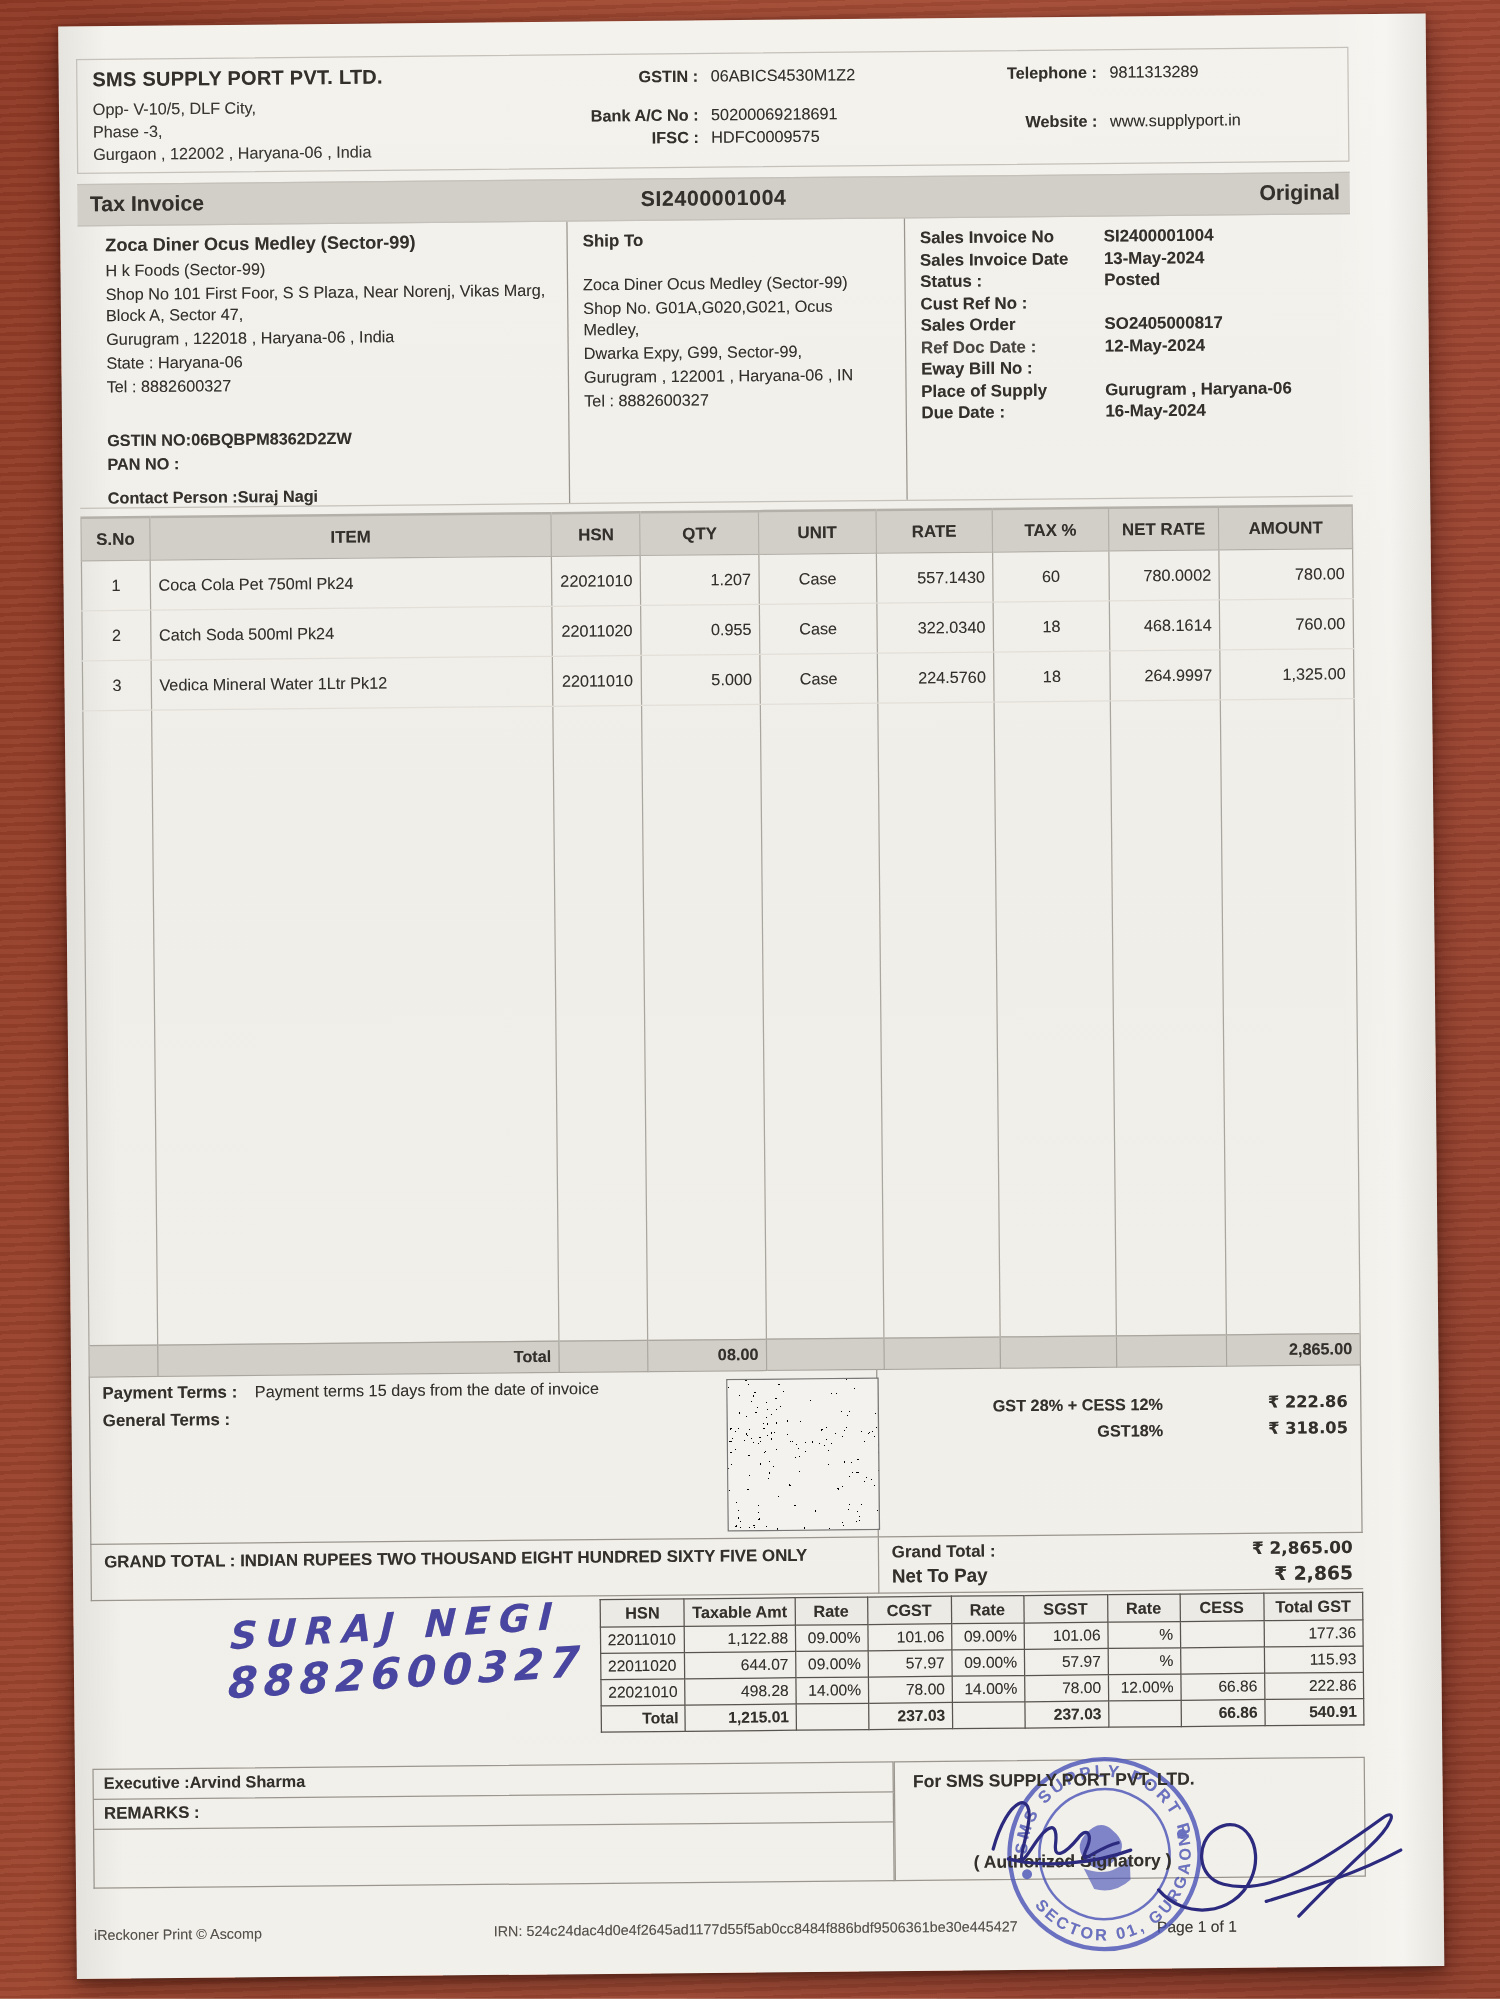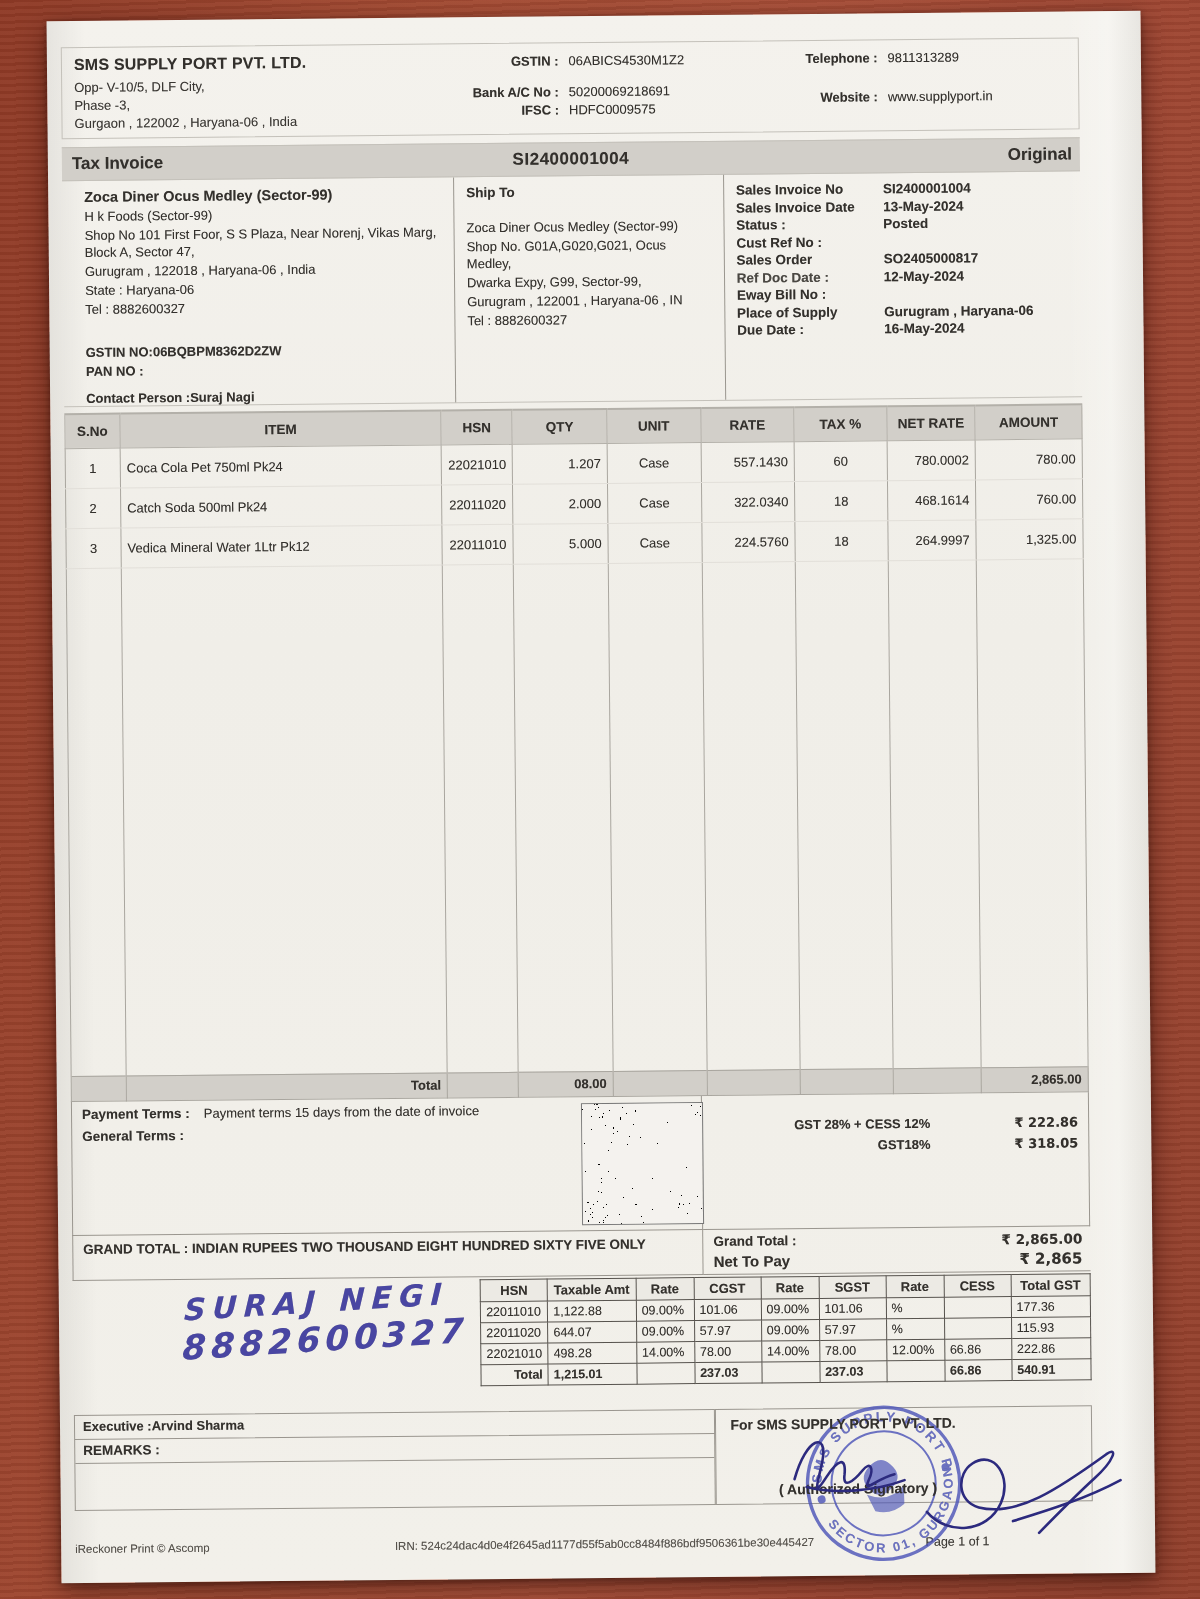--- a/index.html
+++ b/index.html
@@ -85,21 +85,21 @@
   .grand-r .row .amt{font-family:"DejaVu Sans",sans-serif}
   .grand-r .row.net{font-size:15px}
   
   .hsnzone{position:relative;height:126px;margin-top:2px}
   .hand{position:absolute;left:110px;top:4px;color:#37349b;font-family:"DejaVu Sans",sans-serif;
     font-style:italic;font-weight:bold;transform:rotate(-3deg) skewX(-6deg);opacity:.9;line-height:1.15}
   .hand .h1{font-size:30px;letter-spacing:7px}
   .hand .h2{font-size:34px;letter-spacing:5px}
   .hsn-t{position:absolute;left:40%;top:0;width:60%;font-size:12.5px}
   .hsn-t th{border:1px solid #57534e;font-size:13px;height:22px;background:#eceae4}
-  .hsn-t td{border:1px solid #57534e;height:21px;padding:0 5px;text-align:left}
+  .hsn-t td{border:1px solid #57534e;height:21px;padding:0 5px;text-align:right}
   .hsn-t td.c1{text-align:left}
   .hsn-t .tot td{font-weight:bold}
   
   .botgrid{display:flex;margin-top:6px}
   .bot-l{width:63%}
   .bot-r{width:37%;border:1px solid var(--line);position:relative;height:96px;overflow:visible}
   .exec{border:1px solid var(--line);height:25px;padding:3px 8px;font-weight:bold;font-size:13px}
   .remarks{border:1px solid var(--line);border-top:none;height:71px;font-size:13.5px}
   .remarks .lab{font-weight:bold;padding:3px 8px;border-bottom:1px solid var(--line);height:24px}
   .for-co{font-weight:bold;font-size:14px;padding:7px 0 0 14px;position:relative;z-index:3}
@@ -231,21 +231,21 @@
       <td class="ctr">Case</td>
       <td class="num">557.1430</td>
       <td class="ctr">60</td>
       <td class="num">780.0002</td>
       <td class="num">780.00</td>
     </tr>
     <tr class="irow">
       <td class="ctr">2</td>
       <td>Catch Soda 500ml Pk24</td>
       <td class="ctr">22011020</td>
-      <td class="num">2.000</td>
+      <td class="num">0.955</td>
       <td class="ctr">Case</td>
       <td class="num">322.0340</td>
       <td class="ctr">18</td>
       <td class="num">468.1614</td>
       <td class="num">760.00</td>
     </tr>
     <tr class="irow">
       <td class="ctr">3</td>
       <td>Vedica Mineral Water 1Ltr Pk12</td>
       <td class="ctr">22011010</td>

